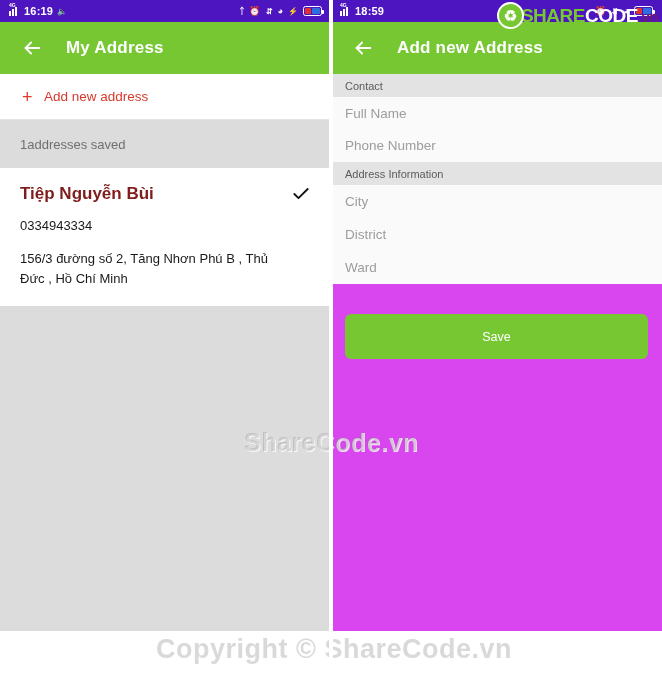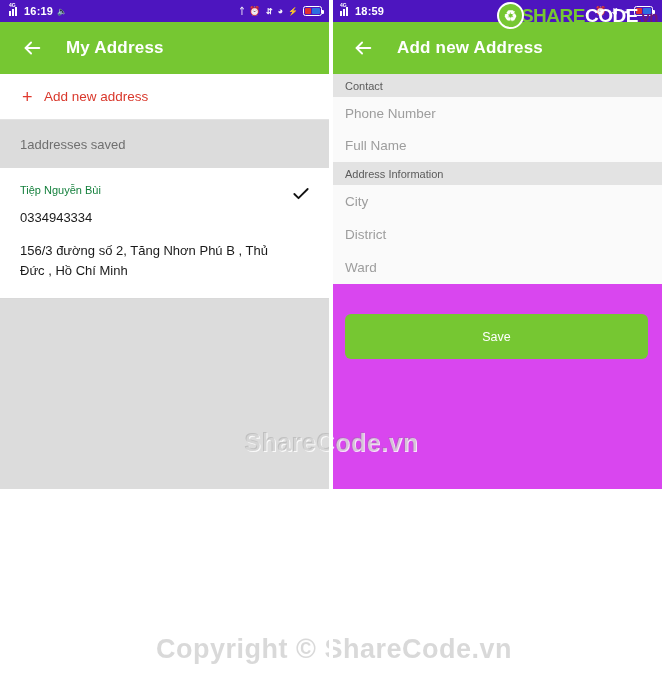--- a/index.html
+++ b/index.html
@@ -17,21 +17,21 @@
     width: 662px;
     height: 685px;
     display: flex;
     background: #ffffff;
   }
 
   
   .panel {
     position: relative;
     width: 331px;
-    height: 489px;
+    height: 631px;
     overflow: hidden;
     background: #ffffff;
   }
   .panel.right { background: #d946ef; }
 
   .panel-gap {
     position: absolute;
     left: 329px;
     top: 0;
     width: 4px;
@@ -169,23 +169,23 @@
     font-size: 13px;
   }
 
   .addr-card {
     background: #ffffff;
     padding: 16px 20px 18px 20px;
     position: relative;
     border-bottom: 1px solid #d9d9d9;
   }
   .addr-name {
-    font-size: 11px;
-    font-weight: normal;
-    color: #15803d;
+    font-size: 17px;
+    font-weight: bold;
+    color: #7f1d1d;
     margin-bottom: 14px;
   }
   .addr-phone {
     font-size: 13px;
     color: #1a1a1a;
     margin-bottom: 16px;
   }
   .addr-detail {
     font-size: 13px;
     color: #1a1a1a;
@@ -435,22 +435,22 @@
           <line x1="20" y1="12" x2="5" y2="12"></line>
           <polyline points="11,18 5,12 11,6"></polyline>
         </svg>
       </div>
       <div class="appbar-title">Add new Address</div>
     </div>
 
     <div>
       <div class="section-head">Contact</div>
 
+      <input class="field" type="text" placeholder="Full Name" style="">
       <input class="field" type="text" placeholder="Phone Number" style="">
-      <input class="field" type="text" placeholder="Full Name" style="">
 
       <div class="section-head">Address Information</div>
 
       <input class="field tall" type="text" placeholder="City" style="">
       <input class="field tall" type="text" placeholder="District" style="">
       <input class="field tall" type="text" placeholder="Ward" style="">
 
       <div class="save-wrap">
         <button class="save-btn">Save</button>
       </div>

